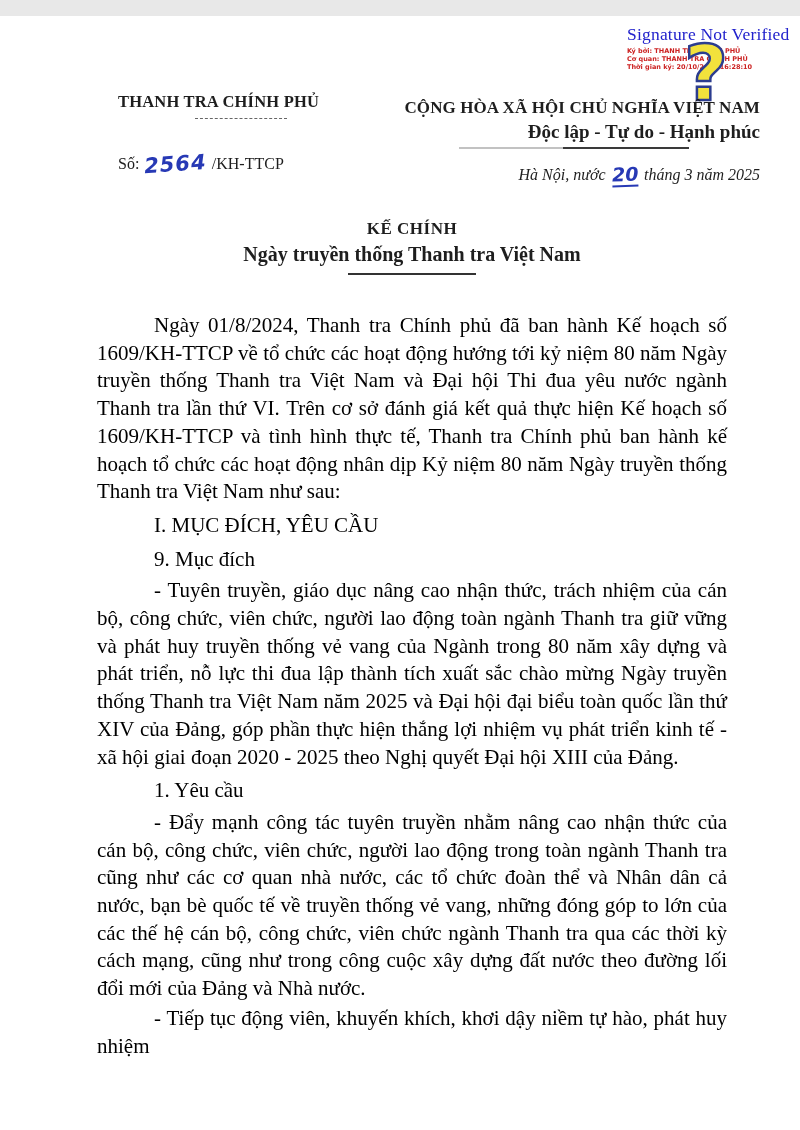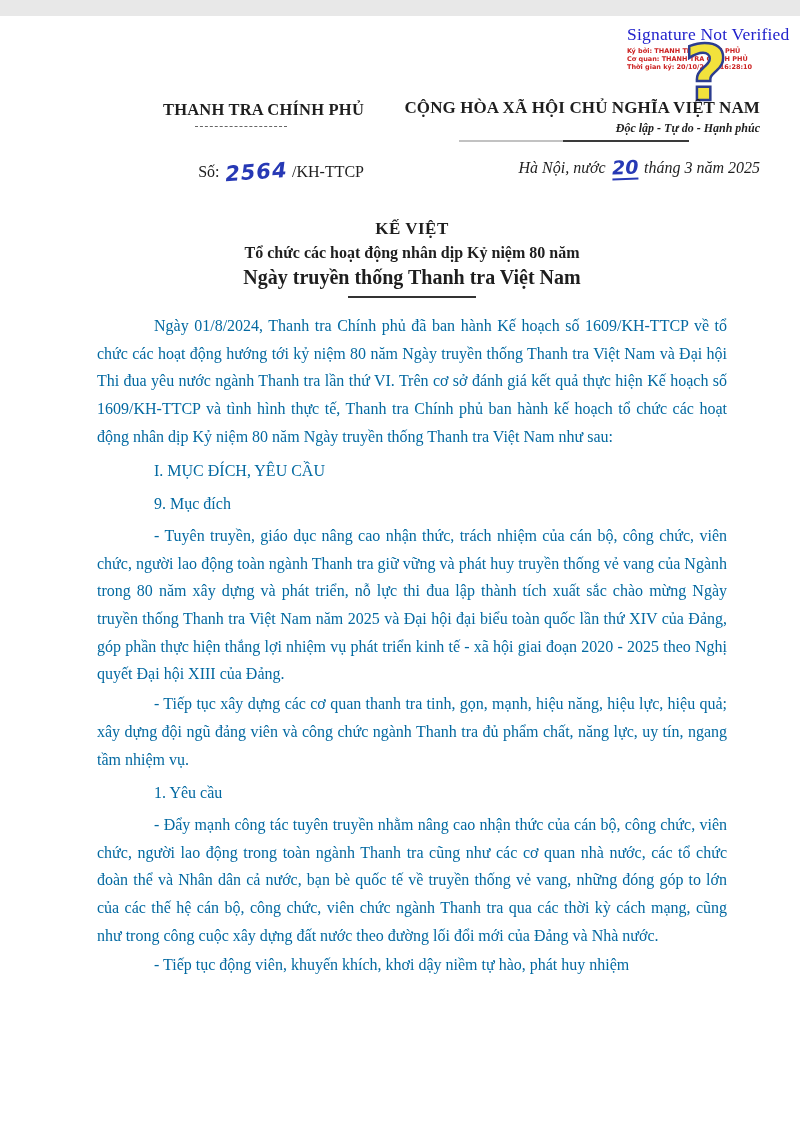--- a/index.html
+++ b/index.html
@@ -19,46 +19,46 @@
     margin-top:3px; color:#cc2222; font-size:6.5px; line-height:8px;
     font-family:"DejaVu Sans",sans-serif; font-weight:bold; white-space:nowrap;
   }
   .qmark {
     position:absolute; left:57px; top:12px; font-family:"DejaVu Sans",sans-serif;
     font-weight:bold; font-size:76px; line-height:1; color:#f2e23c;
     -webkit-text-stroke:2.5px #2c3d8f; text-shadow:0 0 1px #2c3d8f;
   }
 
   
-  .hdr-left { position:absolute; left:118px; top:84px; width:246px; text-align:right; }
+  .hdr-left { position:absolute; left:118px; top:76px; width:246px; text-align:left; }
   .hdr-left-title { font-weight:bold; font-size:16.5px; white-space:nowrap; letter-spacing:0.2px; }
   .hdr-left-rule { width:92px; margin:6px auto 0; border-top:1.5px dashed #666; height:0; }
   .so-line { position:absolute; top:58px; width:100%; font-size:16px; white-space:nowrap; }
   .ink { font-family:"DejaVu Sans",sans-serif; color:#2739b5; font-weight:bold; font-style:italic; display:inline-block; }
   .ink-number { font-size:21px; transform:rotate(-4deg) translateY(2px); letter-spacing:1px; margin:0 1px; }
   .ink-day { font-size:19px; transform:rotate(-2deg) translateY(1px); border-bottom:2px solid #2739b5; margin:0 2px; }
 
   .hdr-right { position:absolute; left:388px; top:82px; width:372px; text-align:right; }
   .nat1 { font-weight:bold; font-size:17px; white-space:nowrap; letter-spacing:0.1px; }
-  .nat2 { font-weight:bold; font-size:12px; margin-top:3px; white-space:nowrap;font-style:italic; }
+  .nat2 { font-weight:bold; font-size:19px; margin-top:3px; white-space:nowrap; }
   .nat-rule { width:230px; height:1.5px; margin:4px auto 0;
     background:linear-gradient(90deg,#c2c2c2 0 45%,#3a3a3a 45% 100%); }
   .date-line { margin-top:13px; font-style:italic; font-size:16px; white-space:nowrap; }
 
   
   .doc-title { position:absolute; left:97px; top:203px; width:630px; text-align:center; }
   .t1 { font-weight:bold; font-size:17px; letter-spacing:0.5px; }
   .t2 { font-weight:bold; font-size:16px; margin-top:5px; }
   .t3 { font-weight:bold; font-size:20px; margin-top:4px; }
   .t-rule { width:128px; height:1.5px; background:#333; margin:7px auto 0; }
 
   
   .body-text {
     position:absolute; left:97px; top:296px; width:630px;
-    font-size:16px; line-height:27.7px; text-align:justify; color:#0369a1;
+    font-size:21px; line-height:27.7px; text-align:justify; color:#000000;
   }
   .body-text p { margin:0 0 2px; text-indent:57px; }
   .sec-heading { font-weight:normal; margin:6px 0 4px; padding-left:57px; }
 
   
   .scan-smudge {
     position:absolute; left:88px; top:1119px; width:650px; height:8px;
     background:repeating-linear-gradient(90deg,
       rgba(110,110,130,0.20) 0 14px, rgba(150,150,170,0.06) 14px 26px);
     filter:blur(2px); border-radius:3px;
@@ -94,32 +94,30 @@
   <div class="hdr-right">
     <div class="nat1">CỘNG HÒA XÃ HỘI CHỦ NGHĨA VIỆT NAM</div>
     <div class="nat2">Độc lập - Tự do - Hạnh phúc</div>
     <div class="nat-rule"></div>
     <div class="date-line">
       <span>Hà Nội, nước </span><span class="ink ink-day">20</span><span> tháng 3 năm 2025</span>
     </div>
   </div>
 
   <div class="doc-title">
-    <div class="t1">KẾ VIỆT</div>
-    <div class="t2">Tổ chức các hoạt động nhân dịp Kỷ niệm 80 năm</div>
+    <div class="t1">KẾ CHÍNH</div>
     <div class="t3">Ngày truyền thống Thanh tra Việt Nam</div>
     <div class="t-rule"></div>
   </div>
 
   <div class="body-text">
     <p>Ngày 01/8/2024, Thanh tra Chính phủ đã ban hành Kế hoạch số 1609/KH-TTCP về tổ chức các hoạt động hướng tới kỷ niệm 80 năm Ngày truyền thống Thanh tra Việt Nam và Đại hội Thi đua yêu nước ngành Thanh tra lần thứ VI. Trên cơ sở đánh giá kết quả thực hiện Kế hoạch số 1609/KH-TTCP và tình hình thực tế, Thanh tra Chính phủ ban hành kế hoạch tổ chức các hoạt động nhân dịp Kỷ niệm 80 năm Ngày truyền thống Thanh tra Việt Nam như sau:</p>
     <div class="sec-heading">I. MỤC ĐÍCH, YÊU CẦU</div>
     <div class="sec-heading">9. Mục đích</div>
     <p>- Tuyên truyền, giáo dục nâng cao nhận thức, trách nhiệm của cán bộ, công chức, viên chức, người lao động toàn ngành Thanh tra giữ vững và phát huy truyền thống vẻ vang của Ngành trong 80 năm xây dựng và phát triển, nỗ lực thi đua lập thành tích xuất sắc chào mừng Ngày truyền thống Thanh tra Việt Nam năm 2025 và Đại hội đại biểu toàn quốc lần thứ XIV của Đảng, góp phần thực hiện thắng lợi nhiệm vụ phát triển kinh tế - xã hội giai đoạn 2020 - 2025 theo Nghị quyết Đại hội XIII của Đảng.</p>
-    <p>- Tiếp tục xây dựng các cơ quan thanh tra tinh, gọn, mạnh, hiệu năng, hiệu lực, hiệu quả; xây dựng đội ngũ đảng viên và công chức ngành Thanh tra đủ phẩm chất, năng lực, uy tín, ngang tầm nhiệm vụ.</p>
     <div class="sec-heading">1. Yêu cầu</div>
     <p>- Đẩy mạnh công tác tuyên truyền nhằm nâng cao nhận thức của cán bộ, công chức, viên chức, người lao động trong toàn ngành Thanh tra cũng như các cơ quan nhà nước, các tổ chức đoàn thể và Nhân dân cả nước, bạn bè quốc tế về truyền thống vẻ vang, những đóng góp to lớn của các thế hệ cán bộ, công chức, viên chức ngành Thanh tra qua các thời kỳ cách mạng, cũng như trong công cuộc xây dựng đất nước theo đường lối đổi mới của Đảng và Nhà nước.</p>
     <p>- Tiếp tục động viên, khuyến khích, khơi dậy niềm tự hào, phát huy nhiệm</p>
   </div>
 
   <div class="scan-smudge"></div>
   <div class="scan-smudge-dark"></div>
 
 </div>
 

